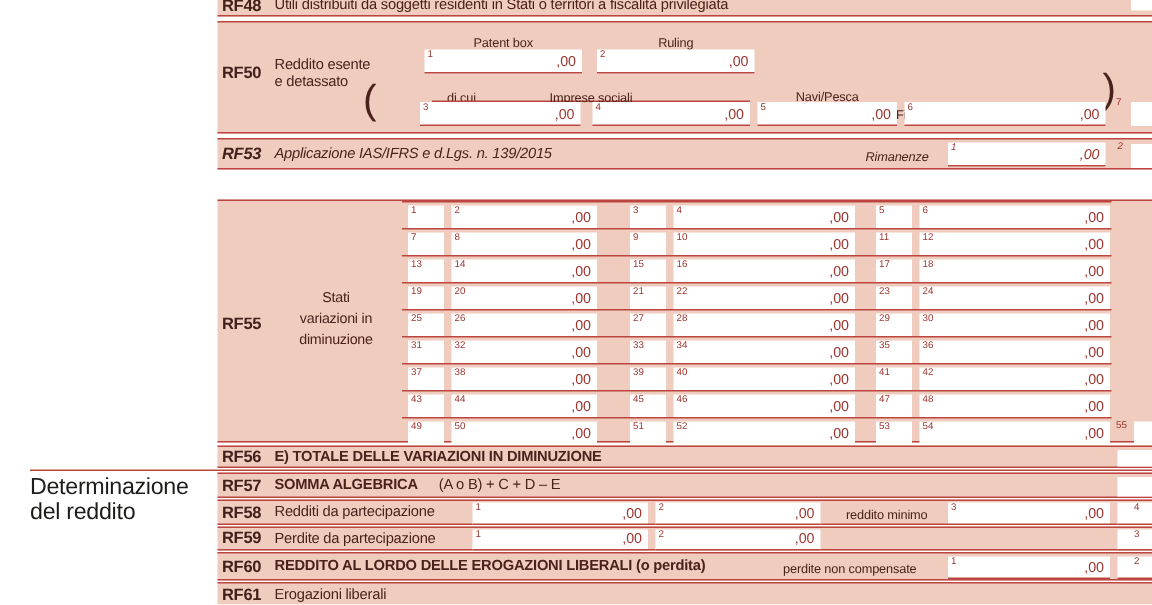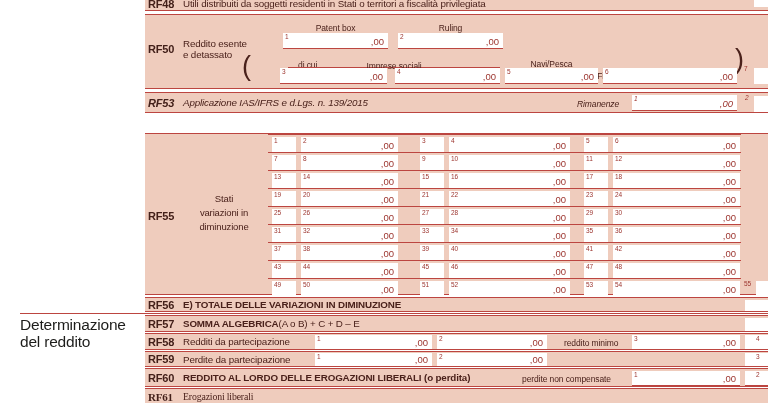--- a/index.html
+++ b/index.html
@@ -320,21 +320,21 @@
 
   <div class="bar flexbar" style="top:297px;height:15px;">
     <span class="code">RF56</span>
     <span class="desc bold">E) TOTALE DELLE VARIAZIONI IN DIMINUZIONE</span>
     <div class="fbox" style="left:600px;top:2px;width:23px;height:11px;"></div>
   </div>
 
   <div class="bar flexbar" style="top:315px;height:17px;">
     <span class="code">RF57</span>
     <span class="desc bold">SOMMA ALGEBRICA</span>
-    <span class="desc" style="text-align:center;">(A o B) + C + D – E</span>
+    <span class="desc" style="margin-left:14px;text-align:center;">(A o B) + C + D – E</span>
     <div class="fbox" style="left:600px;top:2px;width:23px;height:13px;"></div>
   </div>
 
   <div class="bar flexbar" style="top:333px;height:17px;">
     <span class="code">RF58</span>
     <span class="desc">Redditi da partecipazione</span>
     <div class="fbox bline" style="left:170px;top:1px;width:117px;height:15px;">
       <span class="fn">1</span>
       <span class="fv">,00</span>
     </div>
@@ -374,18 +374,18 @@
     <span class="slabel" style="left:377px;top:5px;">perdite non compensate</span>
     <div class="fbox bline" style="left:487px;top:2px;width:108px;height:15px;">
       <span class="fn">1</span>
       <span class="fv">,00</span>
     </div>
     <div class="fbox bline" style="left:600px;top:2px;width:23px;height:15px;">
       <span class="fn" style="left:11px;">2</span>
     </div>
   </div>
 
-  <div class="bar flexbar" style="top:388px;height:16px;border-bottom:none;font-family:Liberation Serif, serif;">
+  <div class="bar flexbar" style="top:388px;height:16px;border-bottom:none;">
     <span class="code">RF61</span>
     <span class="desc">Erogazioni liberali</span>
   </div>
 
 </div>
 
 </body></html>

